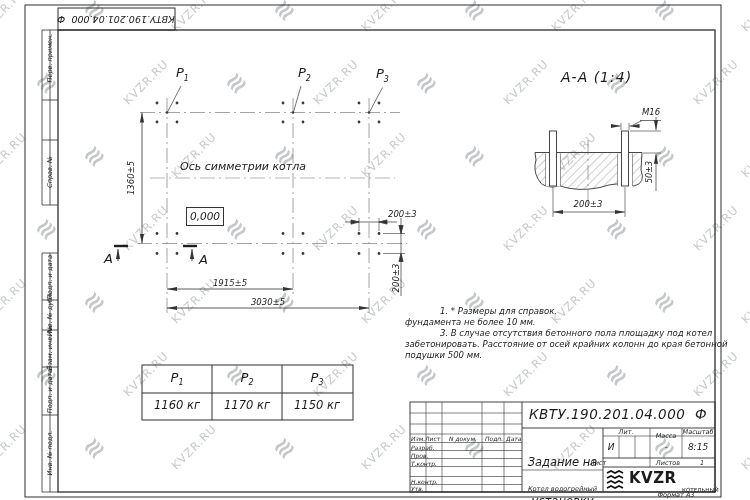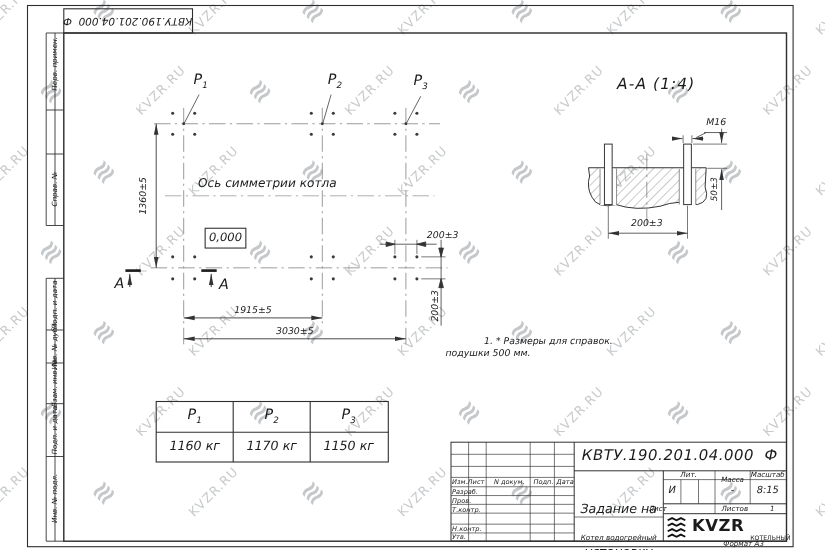--- a/index.html
+++ b/index.html
@@ -287,20 +287,23 @@
 <span class="t" style="left:104px;top:252px;font-size:13px;">А</span>
 <span class="t" style="left:199px;top:253px;font-size:13px;">А</span>
 
 <span class="t" style="left:561px;top:70px;font-size:14px;letter-spacing:1px;">А-А (1:4)</span>
 <span class="t" style="left:642px;top:108px;font-size:8.5px;">М16</span>
 <span class="t c ctr" style="left:588px;top:204px;font-size:8.5px;">200±3</span>
 <span class="t rot" style="left:650px;top:172px;font-size:8px;">50±3</span>
 
 <div id="notes" style="position:absolute;left:405px;top:306px;width:308px;">
   <div class="note-line note-ind">1. * Размеры для справок.</div>
+  <div class="note-line">фундамента не более 10 мм.</div>
+  <div class="note-line note-ind">3. В случае отсутствия бетонного пола площадку под котел</div>
+  <div class="note-line">забетонировать. Расстояние от осей крайних колонн до края бетонной</div>
   <div class="note-line">подушки 500 мм.</div>
 </div>
 
 <span class="t c ctr" style="left:177px;top:379px;font-size:13px;"><span>P</span><sub style="font-size:8px;">1</sub></span>
 <span class="t c ctr" style="left:247px;top:379px;font-size:13px;"><span>P</span><sub style="font-size:8px;">2</sub></span>
 <span class="t c ctr" style="left:317px;top:379px;font-size:13px;"><span>P</span><sub style="font-size:8px;">3</sub></span>
 <span class="t c ctr" style="left:177px;top:406px;font-size:11.5px;">1160 кг</span>
 <span class="t c ctr" style="left:247px;top:406px;font-size:11.5px;">1170 кг</span>
 <span class="t c ctr" style="left:317px;top:406px;font-size:11.5px;">1150 кг</span>
 

